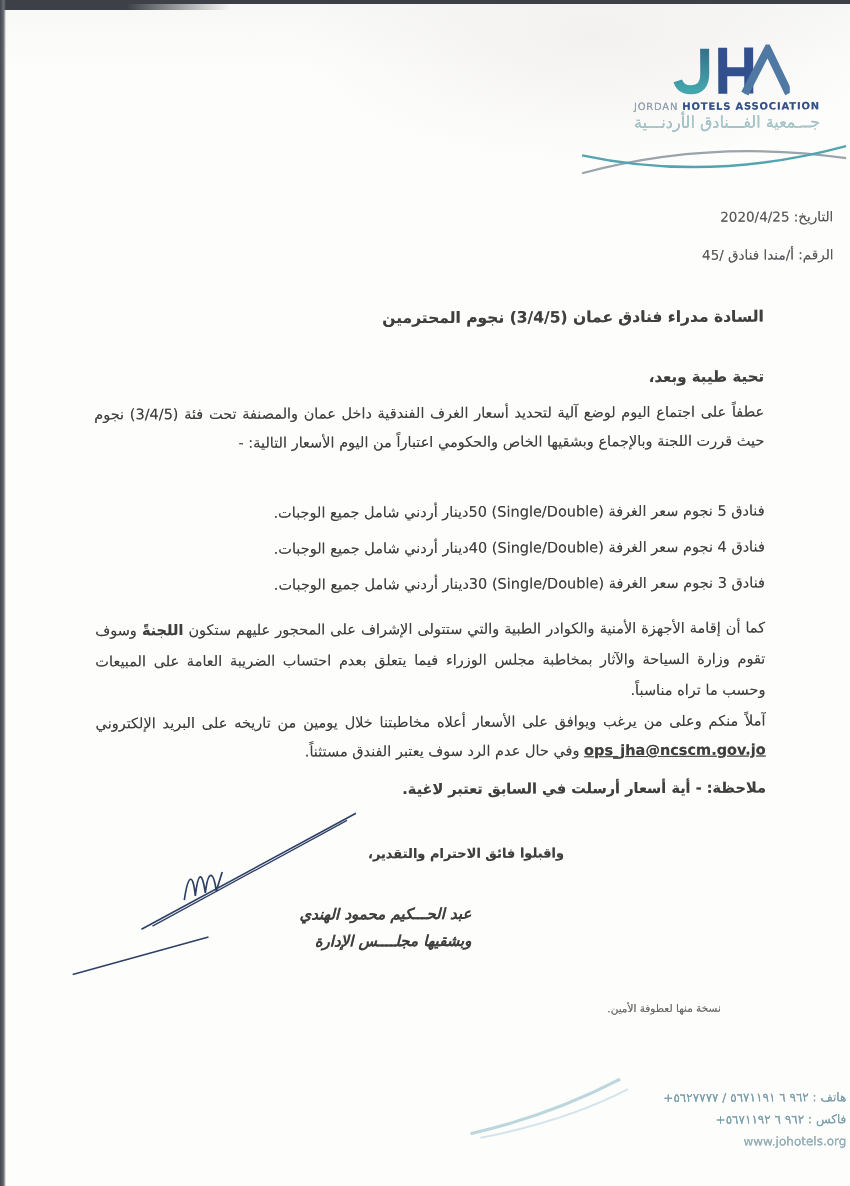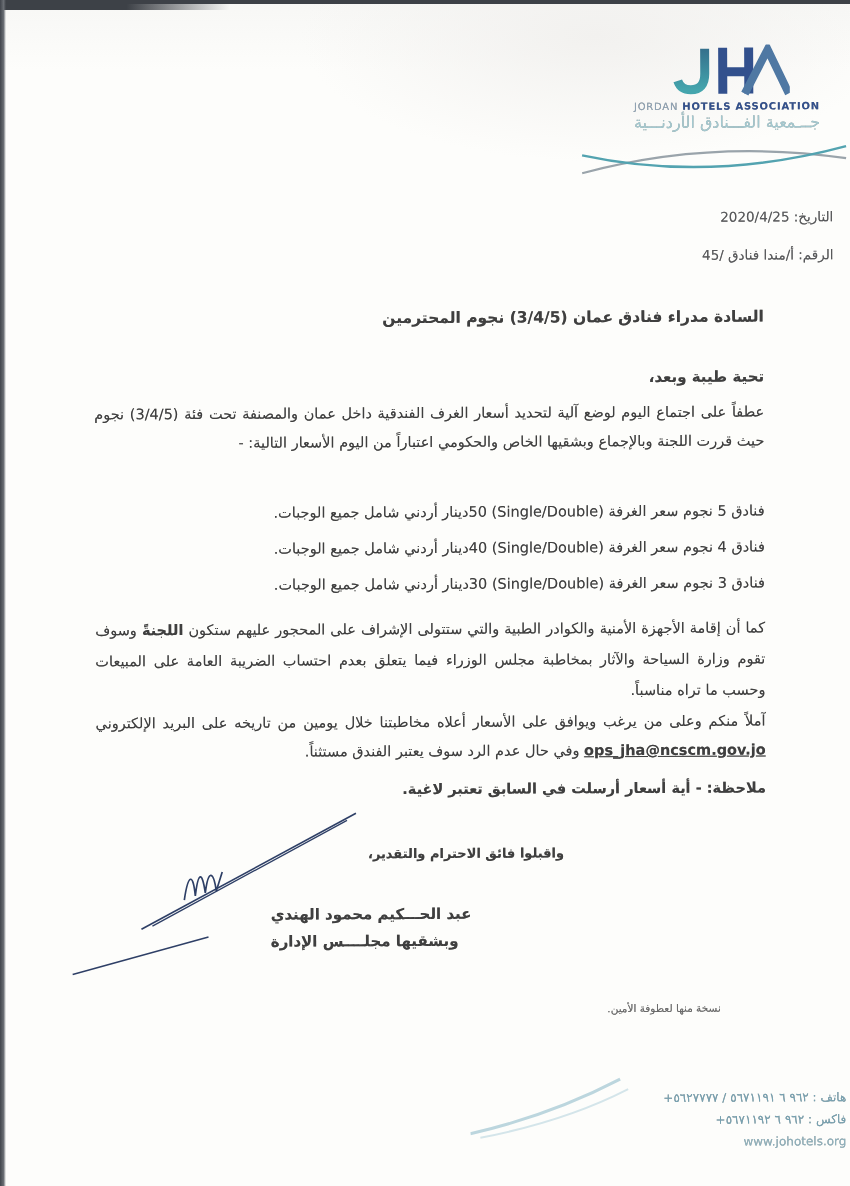--- a/index.html
+++ b/index.html
@@ -43,22 +43,22 @@
   .para1{top:399px;text-align:justify;}
   .prices{top:494px;}
   .price-line{line-height:36px;white-space:nowrap;}
   .para2{top:614px;text-align:justify;line-height:31px;}
   .para3{top:708px;text-align:justify;}
   .note{top:775px;font-weight:bold;}
   .bold-word{font-weight:bold;}
   .email{direction:ltr;unicode-bidi:isolate;font-weight:bold;text-decoration:underline;}
   
   .closing{position:absolute;right:287px;top:846px;font-size:13px;font-weight:bold;white-space:nowrap;}
-  .sig-block{position:absolute;right:380px;top:901px;text-align:left;font-weight:bold;
-    font-size:15px;line-height:27px;white-space:nowrap;}
+  .sig-block{position:absolute;right:380px;top:901px;text-align:right;font-weight:bold;
+    font-size:15px;line-height:27px;white-space:nowrap;font-style:italic;}
   .sig-svg{position:absolute;left:55px;top:803px;}
   .copy-line{position:absolute;right:131px;top:1003px;font-size:10.5px;color:#6a6a6a;white-space:nowrap;}
   
   .footer{position:absolute;right:6px;top:1088px;text-align:right;
     font-size:12px;line-height:22px;color:var(--footer);}
   .footer .num{direction:ltr;unicode-bidi:isolate;}
   .footer .site{direction:ltr;color:#8fb3bf;}
   .footer-swoosh{position:absolute;left:468px;top:1074px;}
   
   .stroke-gray{stroke:#9aa4ab;}

